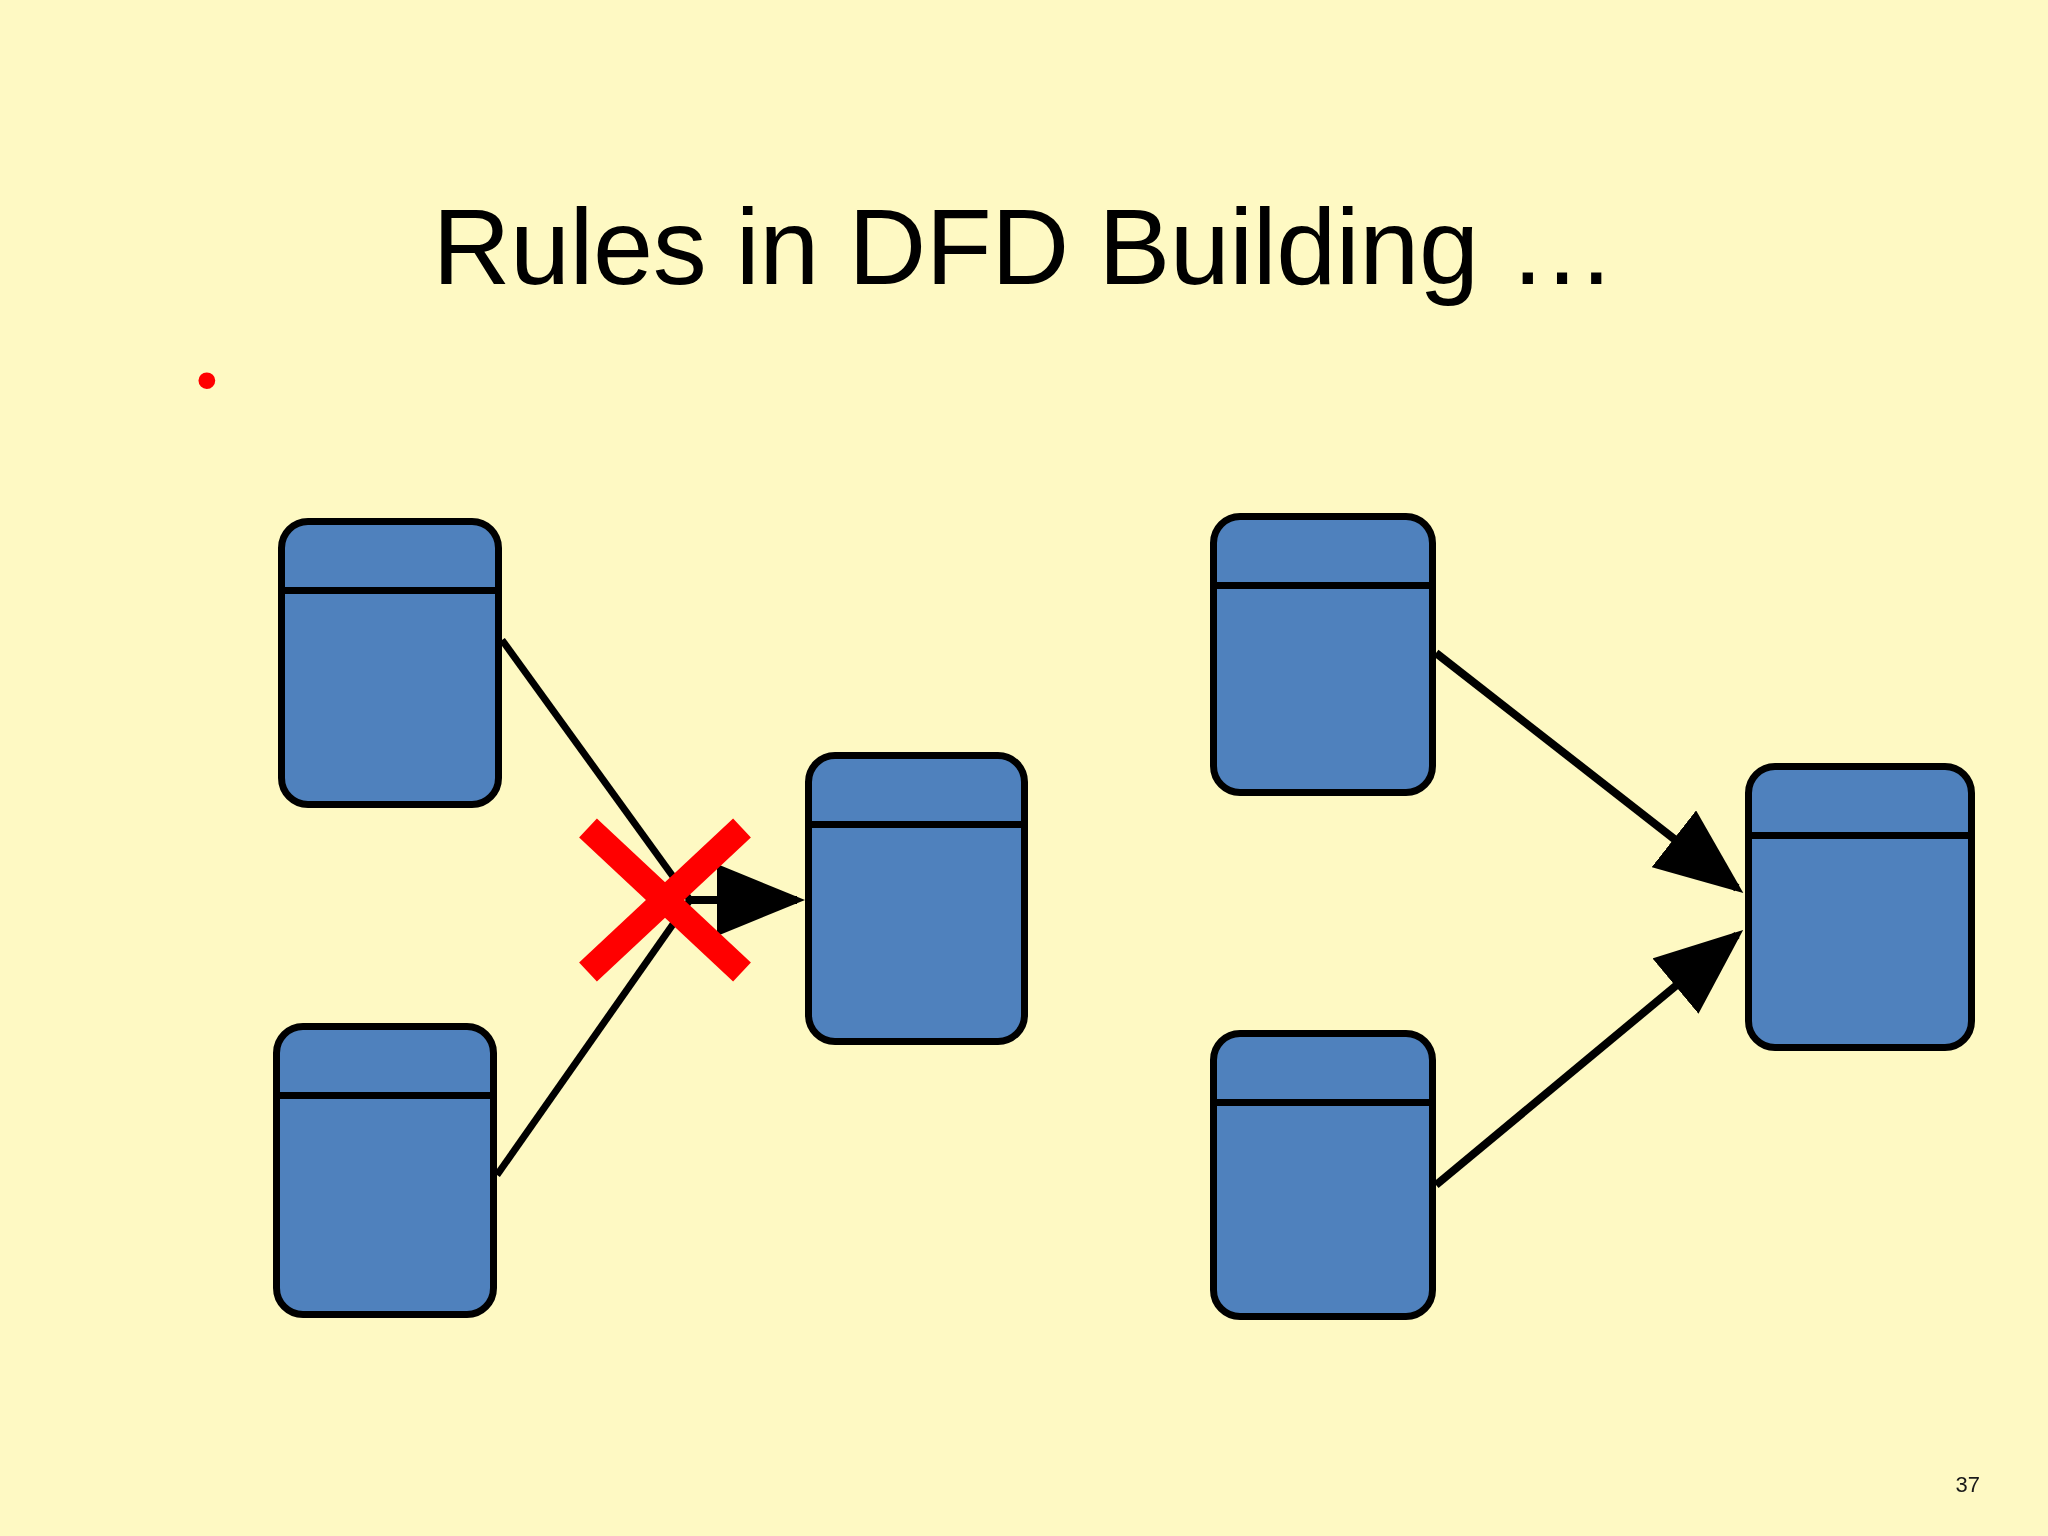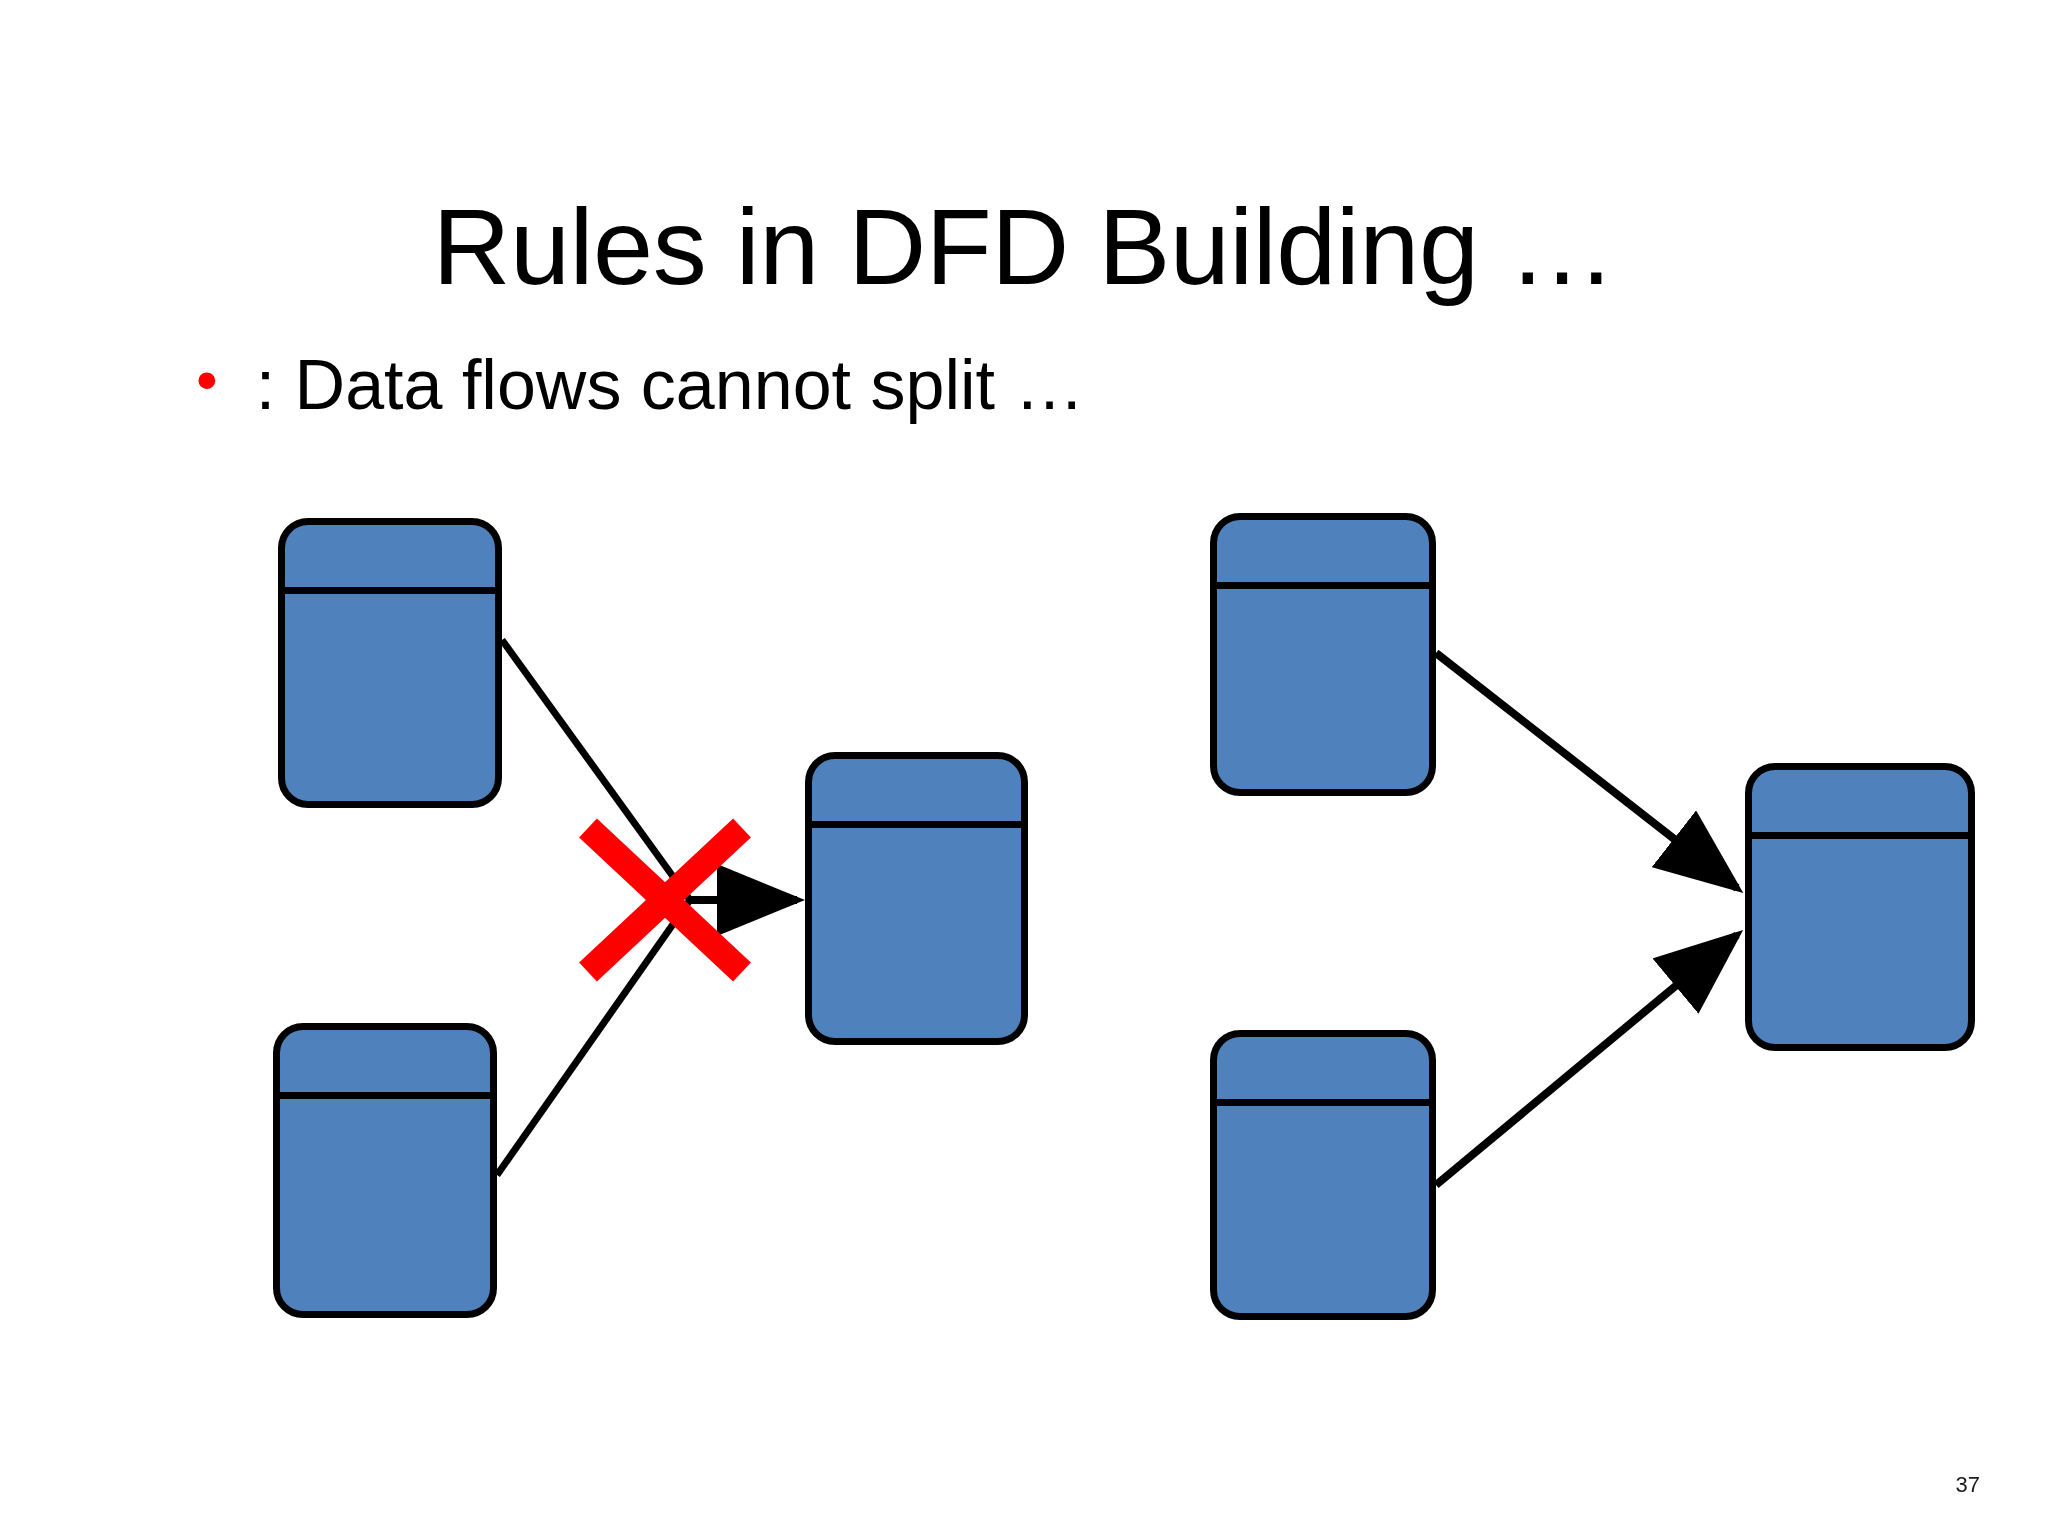--- a/index.html
+++ b/index.html
@@ -4,21 +4,21 @@
 <style>
   html, body {
     margin: 0;
     padding: 0;
     background: #EDEBDF;
   }
   #slide {
     position: relative;
     width: 2048px;
     height: 1536px;
-    background: #ffffff;
+    background: #fef9c3;
     overflow: hidden;
     font-family: "Liberation Sans", sans-serif;
   }
   #slide-title {
     position: absolute;
     left: 0;
     top: 118px;
     width: 2048px;
     text-align: center;
     font-size: 108px;
@@ -85,21 +85,20 @@
 </style>
 </head>
 <body>
 
 <div id="slide">
 
   <h1 id="slide-title">Rules in DFD Building …</h1>
 
   <div id="bullet-row">
     <span id="bullet-marker">•</span>
-    <span class="bullet-text"> : Data flows cannot split …</span>
   </div>
 
   <div class="dfd-box" style="left:278px; top:518px; width:224px; height:290px;">
     <div class="divider"></div>
   </div>
 
   <div class="dfd-box" style="left:273px; top:1023px; width:224px; height:295px;">
     <div class="divider"></div>
   </div>
 

